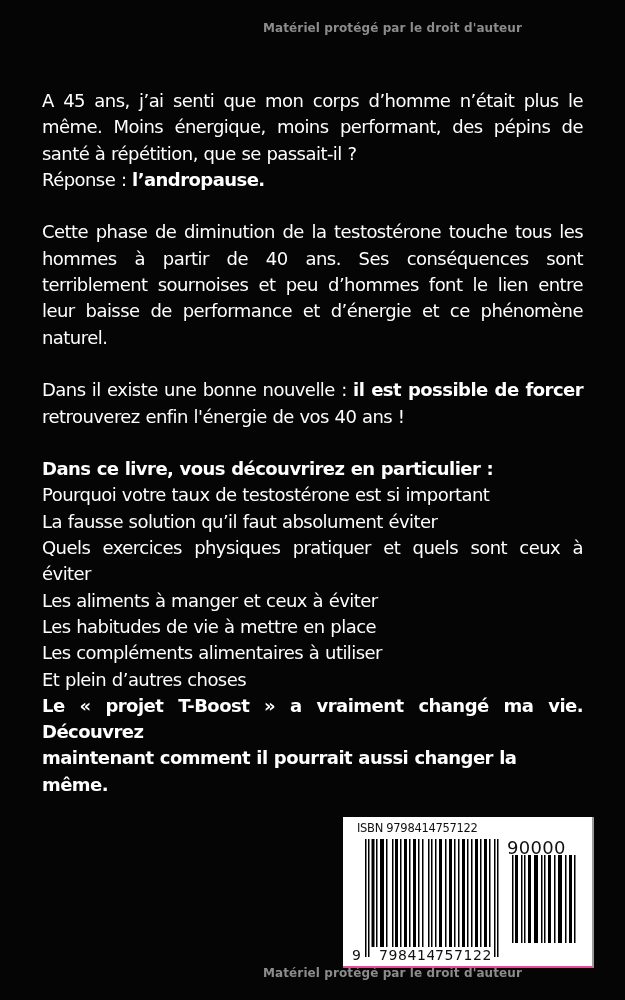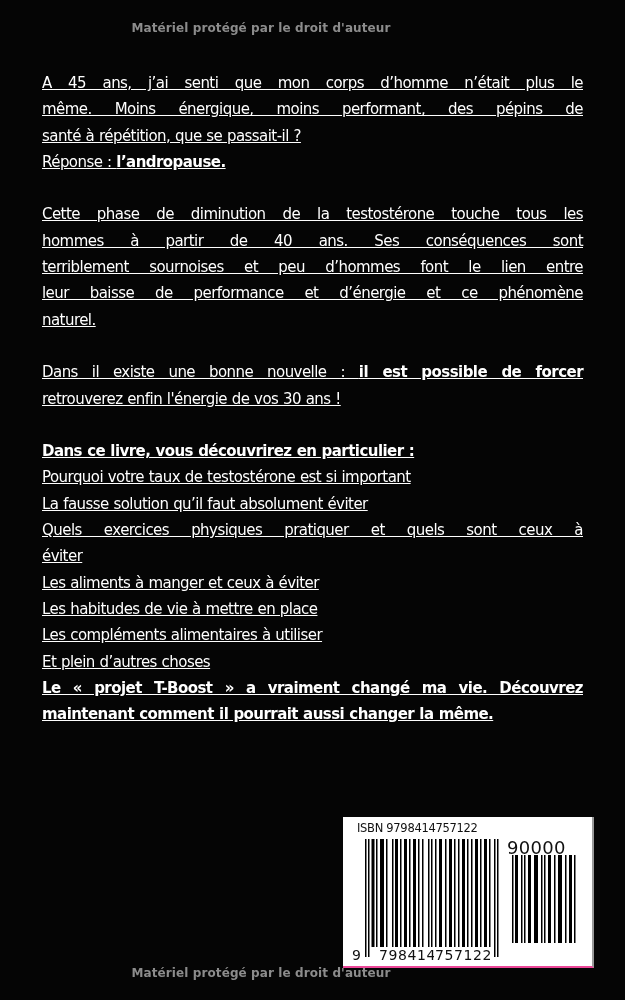--- a/index.html
+++ b/index.html
@@ -9,41 +9,40 @@
       overflow: hidden;
     }
     body {
       position: relative;
       font-family: "DejaVu Sans", "Liberation Sans", sans-serif;
       color: #ffffff;
     }
     .watermark {
       position: absolute;
       left: 0; width: 522px;
-      text-align: center;
+      text-align: right;
       font-family: "DejaVu Sans", sans-serif;
       font-weight: bold;
       font-size: 12px;
       color: #8c8c8c;
       letter-spacing: 0.1px;
     }
     .wm-top { top: 21px; }
     .wm-bottom { top: 966px; }
 
     .content {
       position: absolute;
       left: 42px;
-      top: 70px;
+      top: 88px;
       width: 541px;
       font-family: "DejaVu Sans", sans-serif;
-      font-size: 15px;
+      font-size: 18px;
       line-height: 26.3px;
       letter-spacing: -0.55px;
       word-spacing: 0.5px;
-      text-decoration: underline;
     }
     .para { margin-bottom: 26.3px; }
     .para.last { margin-bottom: 0; }
     .line { display: block; }
     .line.j {
       text-align: justify;
       text-align-last: justify;
     }
     .b { font-weight: bold; }
 
@@ -119,21 +118,21 @@
   <div class="para">
     <span class="line j">Cette phase de diminution de la testostérone touche tous les</span>
     <span class="line j">hommes à partir de 40 ans.  Ses conséquences sont</span>
     <span class="line j">terriblement sournoises et peu d’hommes font le lien entre</span>
     <span class="line j">leur baisse de performance et d’énergie et ce phénomène</span>
     <span class="line">naturel.</span>
   </div>
 
   <div class="para">
     <span class="line j"><span>Dans il existe une bonne nouvelle : </span><span class="b">il est possible de forcer</span></span>
-    <span class="line">retrouverez enfin l'énergie de vos 30 ans !</span>
+    <span class="line">retrouverez enfin l'énergie de vos 40 ans !</span>
   </div>
 
   <div class="para last">
     <span class="line b">Dans ce livre, vous découvrirez en particulier :</span>
     <span class="line">Pourquoi votre taux de testostérone est si important</span>
     <span class="line">La fausse solution qu’il faut absolument éviter</span>
     <span class="line j">Quels exercices physiques pratiquer et quels sont ceux à</span>
     <span class="line">éviter</span>
     <span class="line">Les aliments à manger et ceux à éviter</span>
     <span class="line">Les habitudes de vie à mettre en place</span>

